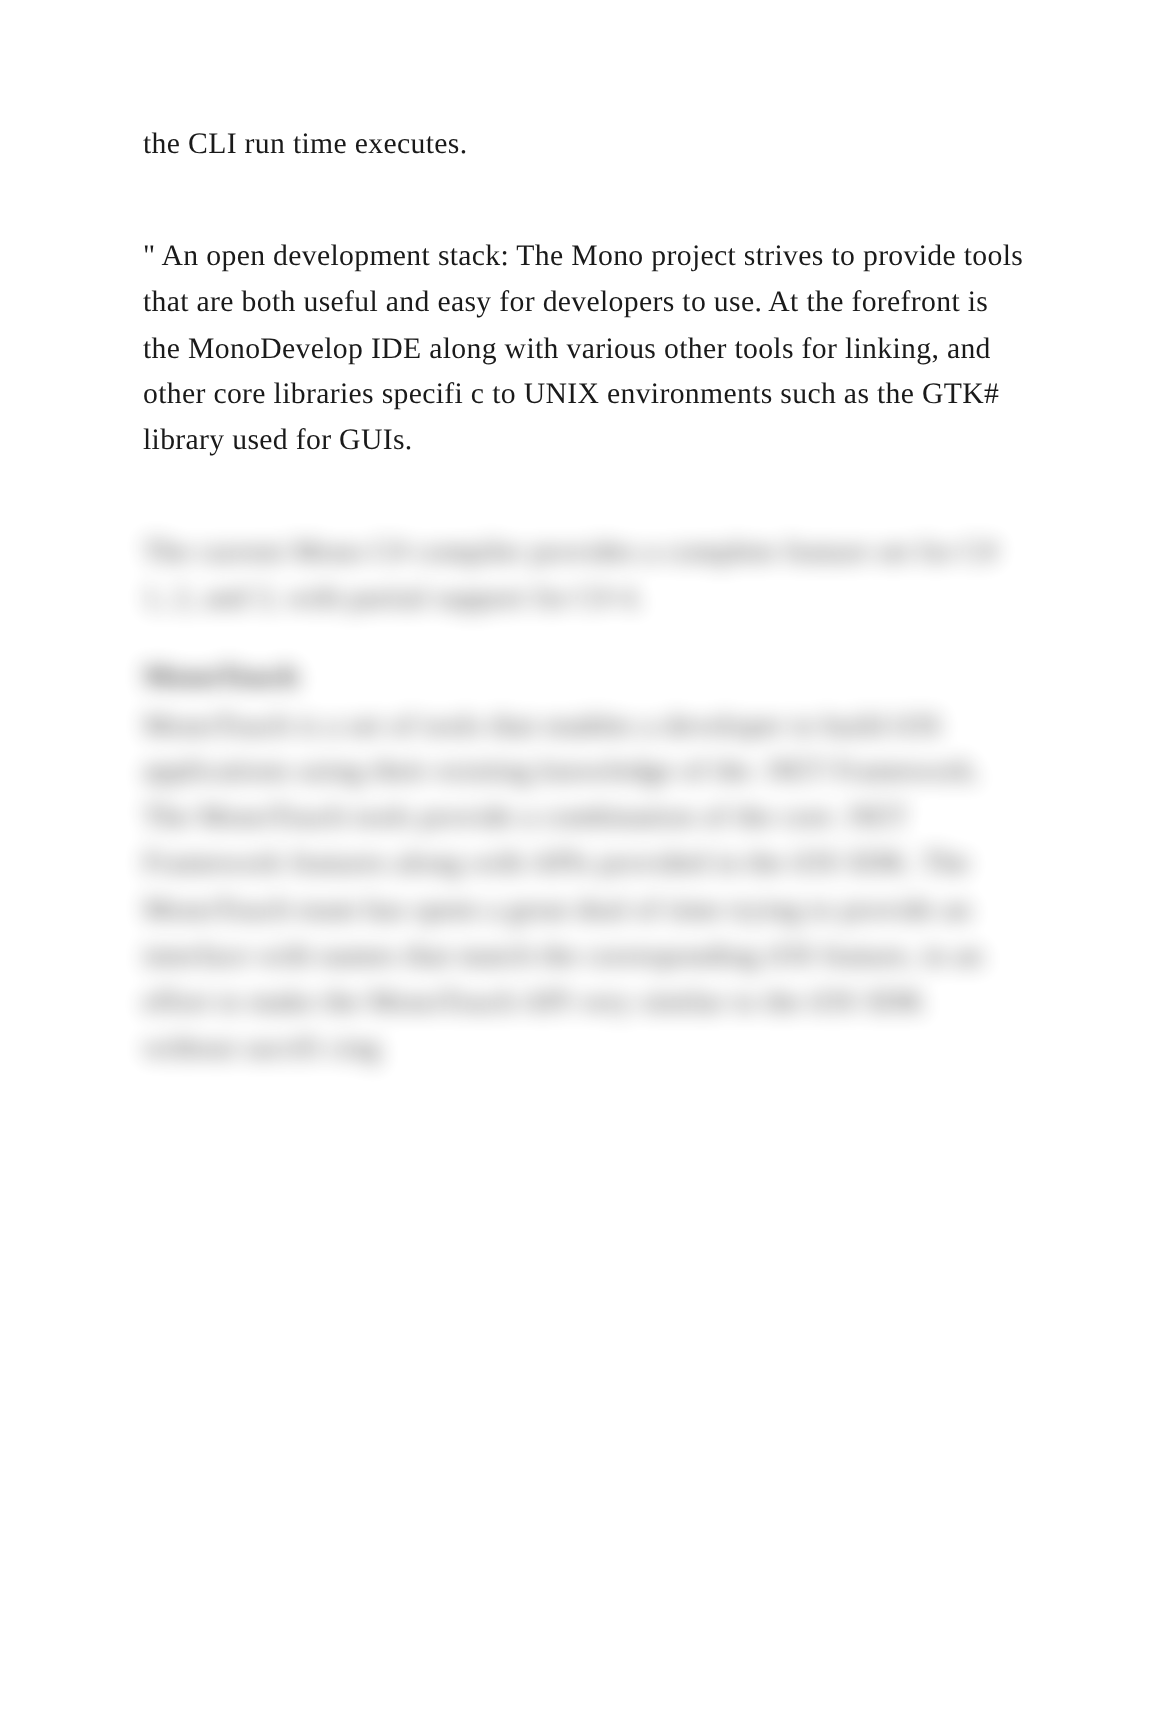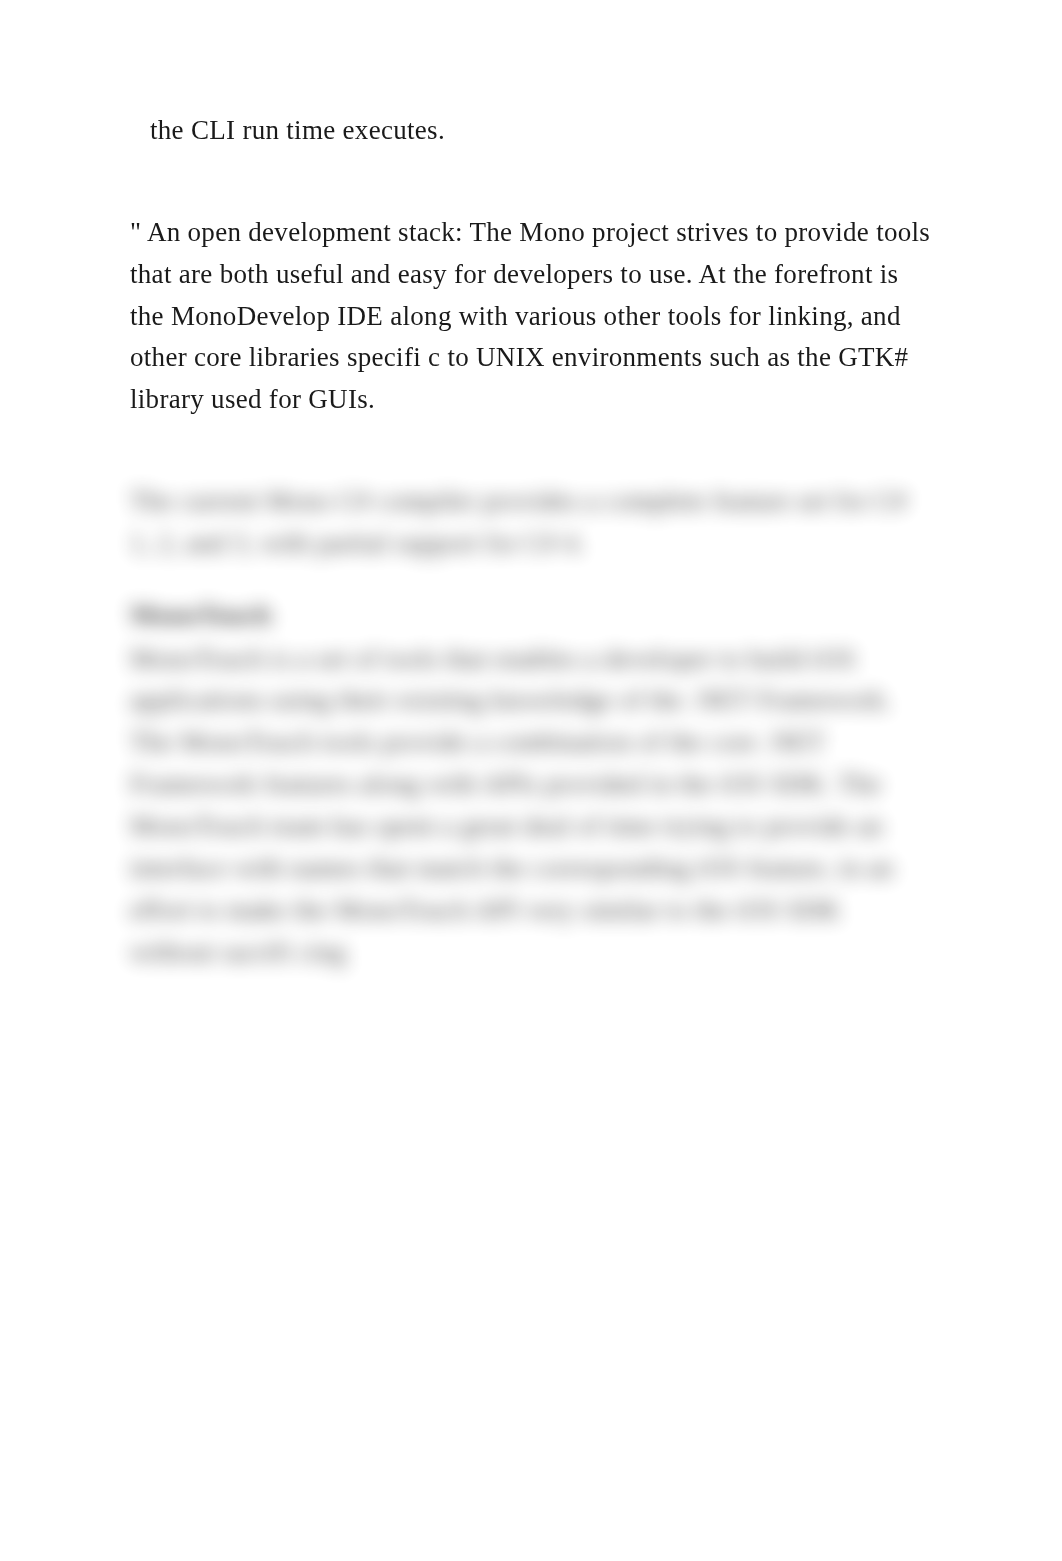--- a/index.html
+++ b/index.html
@@ -16,21 +16,20 @@
       padding: 110px 130px 60px 130px;
       position: relative;
     }
     .content {
       font-size: 27px;
       line-height: 1.55;
       letter-spacing: 0.3px;
     }
     .para1 {
       margin-bottom: 60px;
-      margin-left: 20px;
     }
     .para2 {
       margin-bottom: 60px;
     }
     .blurred {
       filter: blur(9px);
       opacity: 0.85;
       color: #262626;
     }
     .blurred .para {

